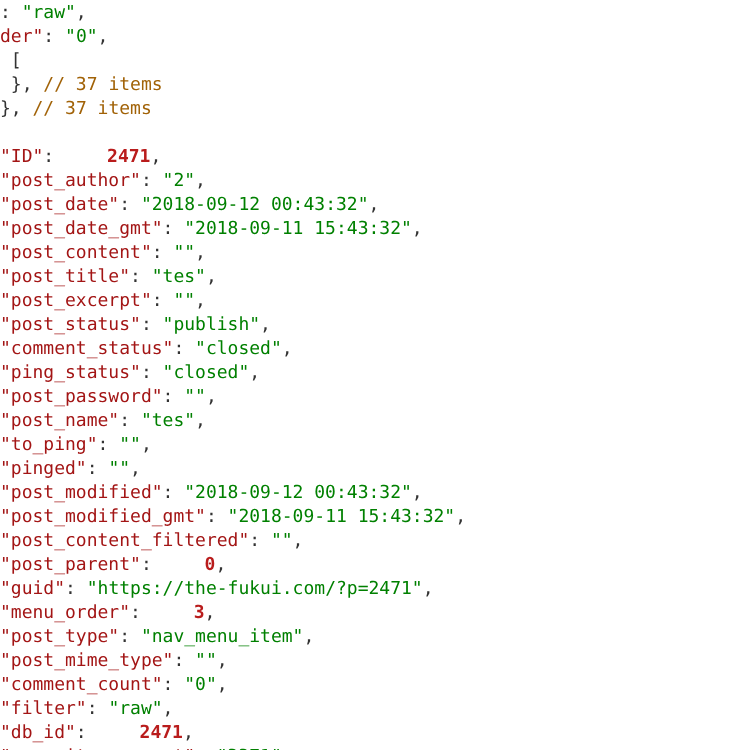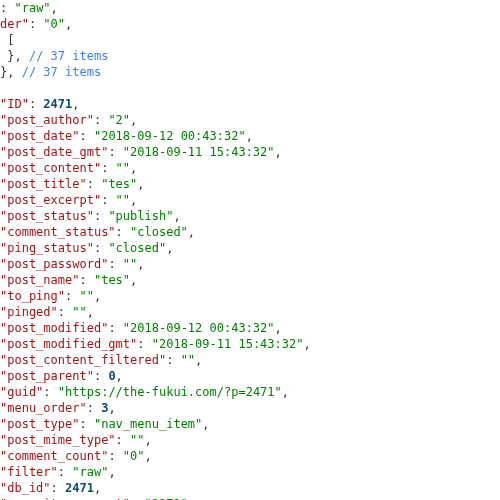--- a/index.html
+++ b/index.html
@@ -13,20 +13,20 @@
     height: 500px;
     overflow: hidden;
   }
   .code {
     white-space: pre;
     padding-left: 0px;
   }
   .ln { display: block; }
   .key    { color: #a31515; }      
   .str    { color: #008000; }      
-  .num    { color: #0c4a6e; font-weight: bold; }  
+  .num    { color: #b91c1c; font-weight: bold; margin-left: 28px; }  
   .punc   { color: #333333; }
-  .cmt    { color: #3b82f6; }      
+  .cmt    { color: #a16207; }      
 </style>
 </head>
 <body>
 
 <div class="code" id="code"><span class="ln"><span class="punc">: </span><span class="str">"raw"</span><span class="punc">,</span></span><span class="ln"><span class="key">der"</span><span class="punc">: </span><span class="str">"0"</span><span class="punc">,</span></span><span class="ln"><span class="punc"> [</span></span><span class="ln"><span class="punc"> }, </span><span class="cmt">// 37 items</span></span><span class="ln"><span class="punc">}, </span><span class="cmt">// 37 items</span></span><span class="ln">&nbsp;</span><span class="ln"><span class="key">"ID"</span><span class="punc">: </span><span class="num">2471</span><span class="punc">,</span></span><span class="ln"><span class="key">"post_author"</span><span class="punc">: </span><span class="str">"2"</span><span class="punc">,</span></span><span class="ln"><span class="key">"post_date"</span><span class="punc">: </span><span class="str">"2018-09-12 00:43:32"</span><span class="punc">,</span></span><span class="ln"><span class="key">"post_date_gmt"</span><span class="punc">: </span><span class="str">"2018-09-11 15:43:32"</span><span class="punc">,</span></span><span class="ln"><span class="key">"post_content"</span><span class="punc">: </span><span class="str">""</span><span class="punc">,</span></span><span class="ln"><span class="key">"post_title"</span><span class="punc">: </span><span class="str">"tes"</span><span class="punc">,</span></span><span class="ln"><span class="key">"post_excerpt"</span><span class="punc">: </span><span class="str">""</span><span class="punc">,</span></span><span class="ln"><span class="key">"post_status"</span><span class="punc">: </span><span class="str">"publish"</span><span class="punc">,</span></span><span class="ln"><span class="key">"comment_status"</span><span class="punc">: </span><span class="str">"closed"</span><span class="punc">,</span></span><span class="ln"><span class="key">"ping_status"</span><span class="punc">: </span><span class="str">"closed"</span><span class="punc">,</span></span><span class="ln"><span class="key">"post_password"</span><span class="punc">: </span><span class="str">""</span><span class="punc">,</span></span><span class="ln"><span class="key">"post_name"</span><span class="punc">: </span><span class="str">"tes"</span><span class="punc">,</span></span><span class="ln"><span class="key">"to_ping"</span><span class="punc">: </span><span class="str">""</span><span class="punc">,</span></span><span class="ln"><span class="key">"pinged"</span><span class="punc">: </span><span class="str">""</span><span class="punc">,</span></span><span class="ln"><span class="key">"post_modified"</span><span class="punc">: </span><span class="str">"2018-09-12 00:43:32"</span><span class="punc">,</span></span><span class="ln"><span class="key">"post_modified_gmt"</span><span class="punc">: </span><span class="str">"2018-09-11 15:43:32"</span><span class="punc">,</span></span><span class="ln"><span class="key">"post_content_filtered"</span><span class="punc">: </span><span class="str">""</span><span class="punc">,</span></span><span class="ln"><span class="key">"post_parent"</span><span class="punc">: </span><span class="num">0</span><span class="punc">,</span></span><span class="ln"><span class="key">"guid"</span><span class="punc">: </span><span class="str">"https://the-fukui.com/?p=2471"</span><span class="punc">,</span></span><span class="ln"><span class="key">"menu_order"</span><span class="punc">: </span><span class="num">3</span><span class="punc">,</span></span><span class="ln"><span class="key">"post_type"</span><span class="punc">: </span><span class="str">"nav_menu_item"</span><span class="punc">,</span></span><span class="ln"><span class="key">"post_mime_type"</span><span class="punc">: </span><span class="str">""</span><span class="punc">,</span></span><span class="ln"><span class="key">"comment_count"</span><span class="punc">: </span><span class="str">"0"</span><span class="punc">,</span></span><span class="ln"><span class="key">"filter"</span><span class="punc">: </span><span class="str">"raw"</span><span class="punc">,</span></span><span class="ln"><span class="key">"db_id"</span><span class="punc">: </span><span class="num">2471</span><span class="punc">,</span></span><span class="ln"><span class="key">"menu_item_parent"</span><span class="punc">: </span><span class="str">"2271"</span><span class="punc">,</span></span></div>
 
 </body></html>

